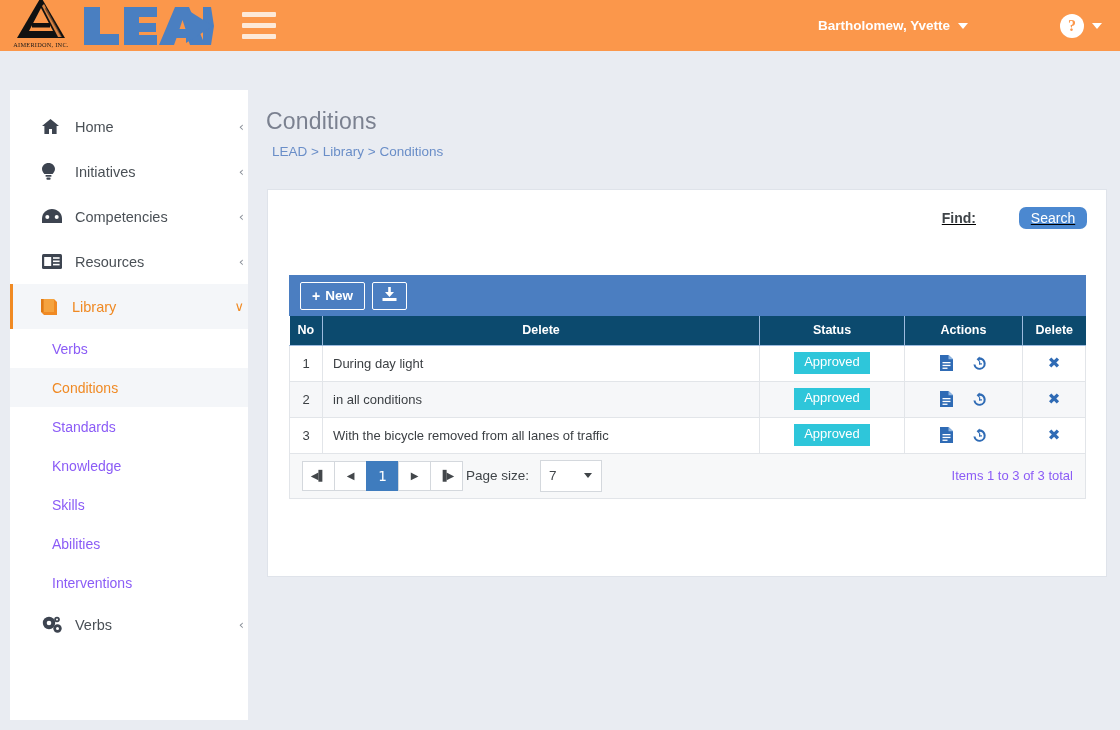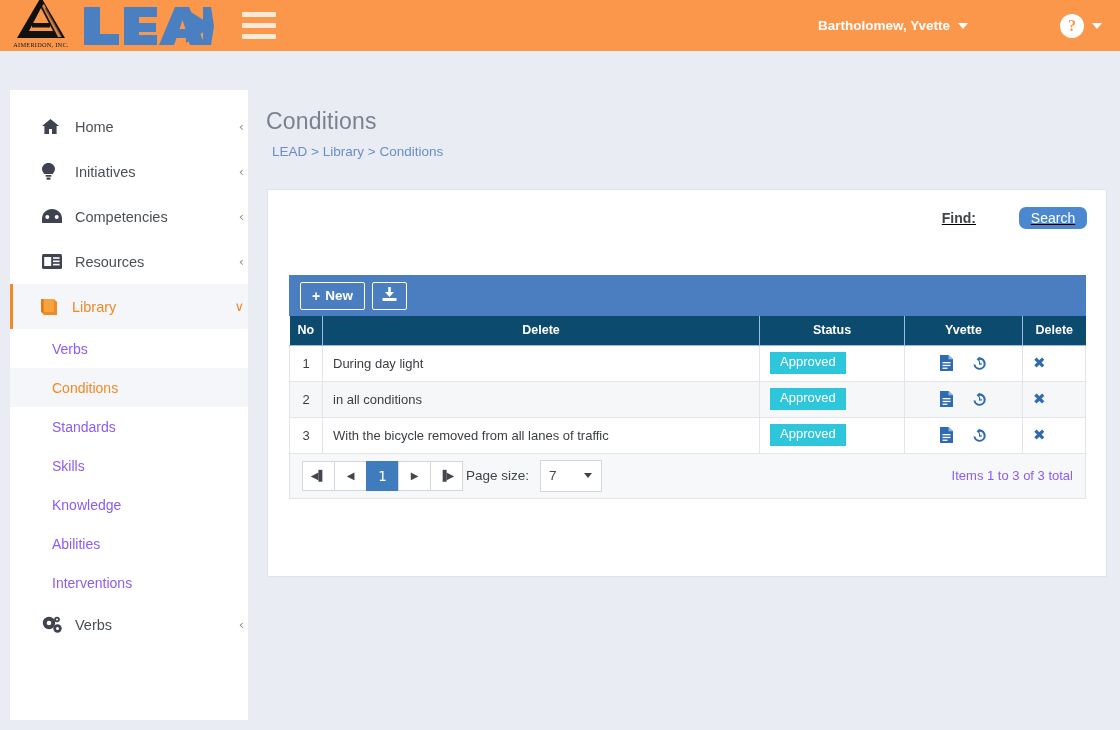--- a/index.html
+++ b/index.html
@@ -207,21 +207,21 @@
   table.grid th:first-child { border-left: none; }
   table.grid td {
     height: 36px;
     font-size: 13px; color: #3b3f43;
     border: 1px solid #e2e5e9;
     padding: 0 10px;
     background: #ffffff;
   }
   table.grid tr.alt td { background: #f6f7f9; }
   td.col-no { text-align: center; color: #4a4e52; }
-  td.col-status, td.col-actions, td.col-delete { padding: 0; }
+  td.col-status, td.col-actions, td.col-delete { text-align: center; padding: 0; }
   .badge {
     display: inline-block;
     background: #2ec6da; color: #ffffff;
     font-size: 13px; padding: 3px 10px 4px;
     line-height: 1.15;
   }
   .act-icons { display: flex; align-items: center; justify-content: center; gap: 19px; }
   .icon-btn { cursor: pointer; display: inline-flex; line-height: 0; }
   .x-del {
     color: #2f6bb5; font-size: 15px; font-weight: bold;
@@ -373,24 +373,24 @@
   <div class="sub-item">
     <span>Verbs</span>
   </div>
   <div class="sub-item active">
     <span>Conditions</span>
   </div>
   <div class="sub-item">
     <span>Standards</span>
   </div>
   <div class="sub-item">
+    <span>Knowledge</span>
+  </div>
+  <div class="sub-item">
     <span>Skills</span>
-  </div>
-  <div class="sub-item">
-    <span>Knowledge</span>
   </div>
   <div class="sub-item">
     <span>Abilities</span>
   </div>
   <div class="sub-item">
     <span>Interventions</span>
   </div>
 
 
   <div class="nav-item">
@@ -449,21 +449,21 @@
             <col>
             <col style="width:145px">
             <col style="width:118px">
             <col style="width:63px">
         </colgroup>
         <thead>
           <tr>
             <th>No</th>
             <th>Delete</th>
             <th>Status</th>
-            <th>Yvette</th>
+            <th>Actions</th>
             <th>Delete</th>
           </tr>
         </thead>
         <tbody>
           <tr>
             <td class="col-no">1</td>
             <td class="col-title">During day light</td>
             <td class="col-status">
               <span class="badge">Approved</span>
             </td>

